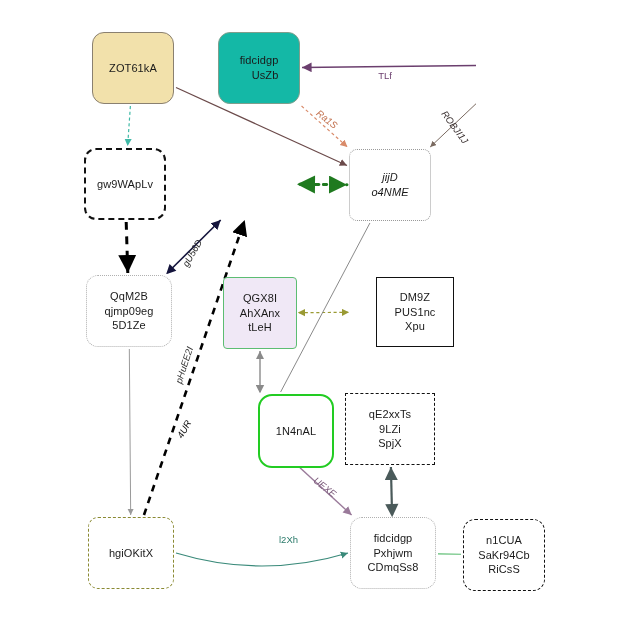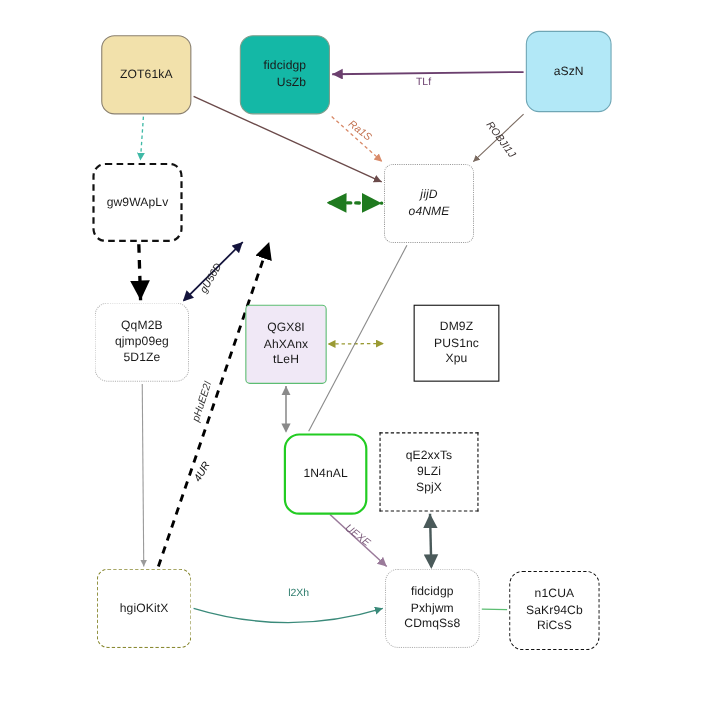--- a/index.html
+++ b/index.html
@@ -114,21 +114,20 @@
       <path d="M129.31404958677686,349 L130.68595041322314,515" fill="none" stroke="#9a9a9a" stroke-width="1" stroke-linecap="butt" marker-end="url(#mend9a9a9a)"></path>
       <path d="M143.97560975609755,515 L244.70731707317074,220" fill="none" stroke="#000000" stroke-width="2.6" stroke-linecap="butt" stroke-dasharray="6.760000000000001 5.720000000000001" marker-end="url(#mend000000)"></path>
       <path d="M300,467.69172932330827 L351.57377049180326,515" fill="none" stroke="#9a7a9a" stroke-width="1.4" stroke-linecap="butt" marker-end="url(#mend9a7a9a)"></path>
       <path d="M176,553 Q262,579 348,553" fill="none" stroke="#3a8a7a" stroke-width="1.2" stroke-linecap="butt" marker-end="url(#mend3a8a7a)"></path>
       <path d="M392.0806451612903,515 L390.9193548387097,467" fill="none" stroke="#4a5a5a" stroke-width="2.2" stroke-linecap="butt" marker-end="url(#mend4a5a5a)" marker-start="url(#mstart4a5a5a)"></path>
       <path d="M438,553.8108108108108 L461,554.2252252252252" fill="none" stroke="#5cbd72" stroke-width="1.2" stroke-linecap="butt"></path>
     </svg>
 <div class="node" style="left: 92px; top: 32px; width: 82px; height: 72px; background: rgb(242, 225, 171); border-radius: 12px; border: 1.4px solid rgb(138, 128, 112);">ZOT61kA</div>
     <div class="node" style="left: 218px; top: 32px; width: 82px; height: 72px; background: #14b8a6; border-radius: 12px; border: 1.4px solid rgb(127, 158, 140); text-align: right;">fidcidgp
 UsZb</div>
-    <div class="node" style="left: 478px; top: 28px; width: 78px; height: 74px; background: rgb(178, 232, 247); border-radius: 12px; border: 1.4px solid rgb(111, 166, 181);">aSzN</div>
     <div class="node" style="left: 84px; top: 148px; width: 82px; height: 72px; background: rgb(255, 255, 255); border-radius: 12px; border: 2.2px dashed rgb(17, 17, 17);">gw9WApLv</div>
     <div class="node" style="left: 349px; top: 149px; width: 82px; height: 72px; background: rgb(255, 255, 255); border-radius: 8px; border: 1.2px dotted rgb(154, 154, 154); font-style: italic;">jijD
 o4NME</div>
     <div class="node" style="left: 86px; top: 275px; width: 86px; height: 72px; background: rgb(255, 255, 255); border-radius: 12px; border: 1.2px dotted rgb(176, 176, 176);">QqM2B
 qjmp09eg
 5D1Ze</div>
     <div class="node" style="left: 223px; top: 277px; width: 74px; height: 72px; background: rgb(240, 232, 246); border-radius: 4px; border: 1.4px solid rgb(92, 189, 114);">QGX8I
 AhXAnx
 tLeH</div>
     <div class="node" style="left: 351px; top: 277px; width: 78px; height: 70px; background: rgb(255, 255, 255); border-radius: 0px; border: 1.8px solid rgb(17, 17, 17); margin-left: 25px;">DM9Z
@@ -145,14 +144,14 @@
     <div class="node" style="left: 463px; top: 519px; width: 82px; height: 72px; background: rgb(255, 255, 255); border-radius: 12px; border: 1.8px dashed rgb(17, 17, 17);">n1CUA
 SaKr94Cb
 RiCsS</div>
     <div class="elabel" style="color: rgb(107, 63, 110); left: 385px; top: 75px; transform: translate(-50%, -50%) rotate(0deg);">TLf</div>
     <div class="elabel" style="color: rgb(194, 113, 79); left: 327px; top: 119px; transform: translate(-50%, -50%) rotate(38deg); font-style: italic;">Ra1S</div>
     <div class="elabel" style="color: rgb(58, 48, 48); left: 455px; top: 127px; transform: translate(-50%, -50%) rotate(54deg); font-style: italic;">ROBJI1J</div>
     <div class="elabel" style="color: rgb(42, 42, 42); left: 192px; top: 253px; transform: translate(-50%, -50%) rotate(-60deg); font-style: italic;">gU56D</div>
     <div class="elabel" style="color: rgb(58, 58, 58); left: 184px; top: 365px; transform: translate(-50%, -50%) rotate(-72deg); font-style: italic;">pHuEE2I</div>
     <div class="elabel" style="color: rgb(17, 17, 17); left: 184px; top: 429px; transform: translate(-50%, -50%) rotate(-60deg); font-style: italic;">4UR</div>
     <div class="elabel" style="color: rgb(122, 90, 122); left: 325px; top: 487px; transform: translate(-50%, -50%) rotate(38deg); font-style: italic;">UEXE</div>
-    <div class="elabel" style="color: rgb(42, 122, 106); left: 259px; top: 539px; transform: translate(-50%, -50%) rotate(0deg); padding-left: 25px;">l2Xh</div>
+    <div class="elabel" style="color: rgb(42, 122, 106); left: 276px; top: 539px; transform: translate(-50%, -50%) rotate(0deg); padding-left: 25px;">l2Xh</div>
   </div>
 
 </body></html>

